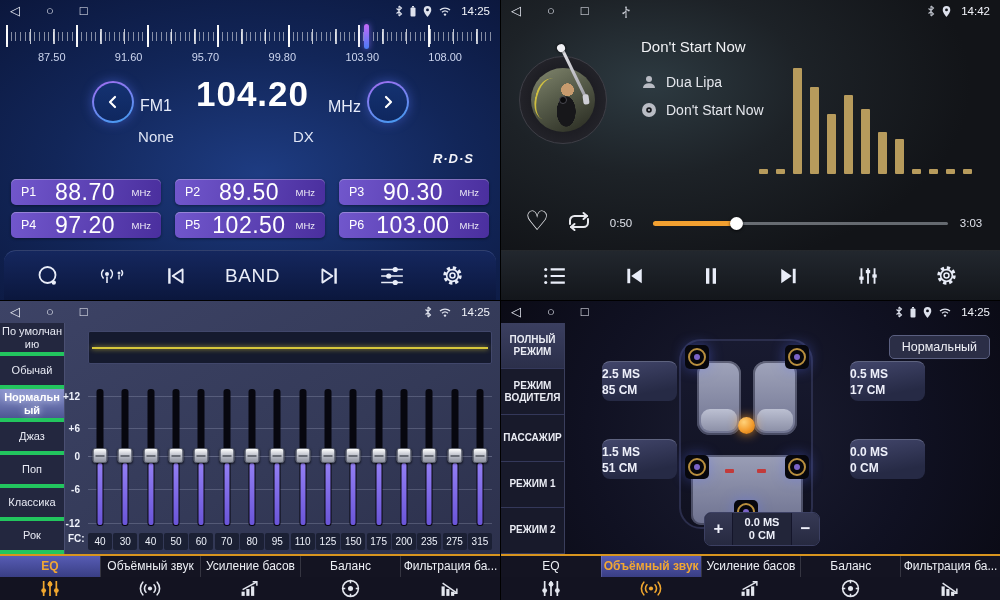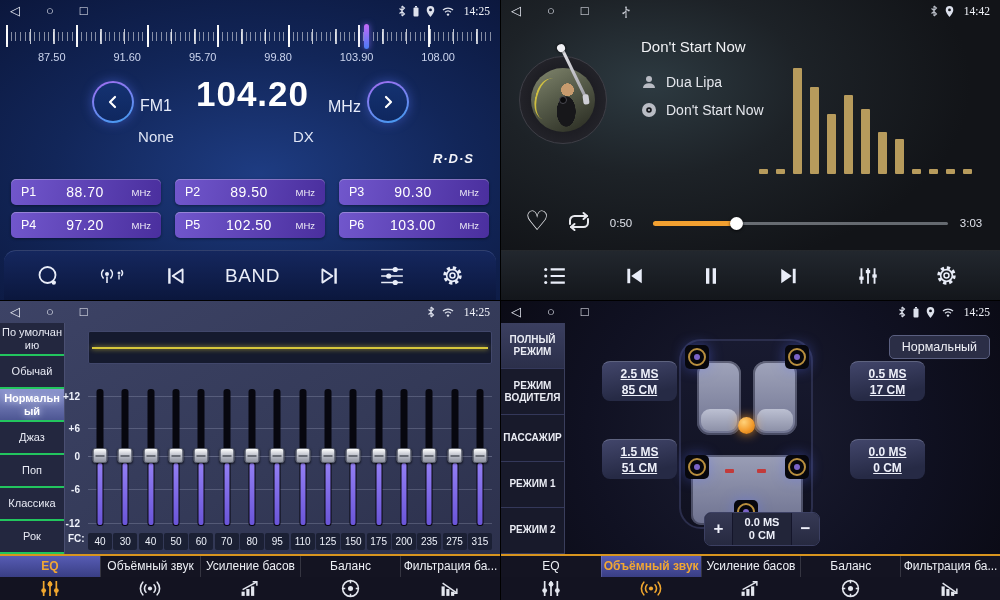--- a/index.html
+++ b/index.html
@@ -12,34 +12,34 @@
   .q3 { left:0; top:300px; background:linear-gradient(150deg,#3d4366 0%, #343a58 55%, #2b2f4a 100%); border-top:1px solid #000; }
   .q4 { left:500px; top:300px; background:radial-gradient(circle at 50% 45%, #1b1d31 0%, #101122 55%, #0a0a14 100%); border-left:1px solid #000; border-top:1px solid #000; }
 
   button { background:none; border:none; color:inherit; font-family:inherit; cursor:pointer; padding:0; }
   svg { display:block; }
 
   
   .sbar { position:absolute; top:0; left:0; right:0; height:22px; display:flex; align-items:center; padding:0 10px; z-index:9; }
   .sbar .navs { display:flex; gap:26px; align-items:center; }
   .navg { font-size:13px; color:#e9ecf5; line-height:22px; }
-  .sbar .right { margin-left:auto; display:flex; gap:7px; align-items:center; color:#dde1ec;font-family:Liberation Serif, serif; }
+  .sbar .right { margin-left:auto; display:flex; gap:7px; align-items:center; color:#dde1ec; }
   .sbar .time { font-size:11.5px; color:#f2f4fa; margin-left:3px; }
 
   
   .scale { position:absolute; left:0; right:0; top:24px; height:44px; }
   .ticks-minor { position:absolute; left:6px; right:6px; top:8px; height:9px;
      background:repeating-linear-gradient(90deg, rgba(255,255,255,.5) 0 1px, transparent 1px 4.7px); }
   .ticks-mid { position:absolute; left:6px; right:6px; top:5px; height:15px;
      background:repeating-linear-gradient(90deg, rgba(255,255,255,.75) 0 1.5px, transparent 1.5px 23.5px); }
   .ticks-major { position:absolute; left:6px; right:6px; top:1px; height:22px;
      background:repeating-linear-gradient(90deg, rgba(255,255,255,.95) 0 2px, transparent 2px 70.4px); }
   .pointer { position:absolute; left:364px; top:0; width:5px; height:25px; border-radius:3px;
      background:linear-gradient(180deg,#c468f8,#4a7cf5); box-shadow:0 0 6px rgba(130,110,250,.8); }
-  .scale-labels { position:absolute; left:38px; right:45px; top:27px; display:flex; justify-content:space-between;text-align:center; }
+  .scale-labels { position:absolute; left:38px; right:38px; top:27px; display:flex; justify-content:space-between;text-align:center; }
   .slbl { font-size:11px; color:#cdd6ef; }
 
   .rbtn { position:absolute; width:42px; height:42px; border-radius:50%;
      background:linear-gradient(#143271,#0f275f) padding-box, linear-gradient(160deg,#a46df2,#3f9df0) border-box;
      border:2.5px solid transparent; display:flex; align-items:center; justify-content:center;
      box-shadow:0 0 12px rgba(90,120,255,.45); }
   .rbtn.prev { left:92px; top:81px; }
   .rbtn.next { left:367px; top:81px; }
   .band-lbl { position:absolute; left:126px; top:97px; width:60px; text-align:center; font-size:16px; color:#e7ecfa; }
   .freq-big { position:absolute; left:185px; width:135px; top:74px; font-size:35px; font-weight:600; text-align:center; letter-spacing:1px; color:#fff; }
@@ -47,21 +47,21 @@
   .pty { position:absolute; left:126px; top:128px; width:60px; text-align:center; font-size:15px; color:#dfe5f5; }
   .dx { position:absolute; left:293px; top:128px; font-size:15px; color:#dfe5f5; }
   .rds { position:absolute; right:26px; top:151px; font-style:italic; font-weight:700; font-size:13px; letter-spacing:1px; color:#f3f4f9; }
 
   .presets { position:absolute; left:11px; right:11px; top:179px; display:grid;
      grid-template-columns:1fr 1fr 1fr; gap:7px 14px; }
   .preset { height:26px; border-radius:5px; display:flex; align-items:center; padding:0 10px; color:#fff;
      background:linear-gradient(100deg,#7157cc 0%, #4a2f9e 100%);
      box-shadow:inset 0 1px 0 rgba(255,255,255,.28), 0 1px 3px rgba(0,0,0,.4); }
   .preset .pid { font-size:12.5px; width:24px; text-align:left; }
-  .preset .pfreq { font-size:14px; flex:1; text-align:center; letter-spacing:.5px; }
+  .preset .pfreq { font-size:23px; flex:1; text-align:center; letter-spacing:.5px; }
   .preset .punit { font-size:9.5px; opacity:.9; width:26px; text-align:right; }
 
   .tbar { position:absolute; left:0; right:0; bottom:0; height:50px; display:flex; align-items:center; justify-content:space-around; padding:0 14px; color:#e9edf8; }
   .q1 .tbar { left:4px; right:4px; border-radius:12px 12px 0 0;
      background:linear-gradient(180deg,#15275e,#0b173d); border-top:1px solid rgba(140,160,220,.3); }
   .q2 .tbar { background:linear-gradient(180deg,#22272e,#13161b); border-top:1px solid rgba(255,255,255,.08); }
   .bandtxt { font-size:19px; letter-spacing:.5px; color:#e9edf8; }
 
   
   .album { position:absolute; left:18px; top:56px; width:88px; height:88px; }
@@ -101,21 +101,21 @@
   .tab .lbl { width:100%; height:21px; line-height:21px; text-align:center; font-size:12px; color:#eceef4;
      white-space:nowrap; overflow:hidden; border-left:1px solid rgba(255,255,255,.14); background:#17172460; }
   .tab:first-child .lbl { border-left:none; }
   .tab .ic { flex:1; display:flex; align-items:center; justify-content:center; color:#e3e6ee; }
   .tab.sel .lbl { background:linear-gradient(180deg,#575cb4,#393e84); color:#f2a733; font-weight:700; }
   .tab.sel .ic { color:#f0a62e; }
 
   
   .eq-side { position:absolute; left:0; top:22px; bottom:46px; width:65px; background:#23273f; border-right:1px solid #4a4f72; display:flex; flex-direction:column; }
   .eq-side .it { flex:1; display:flex; align-items:center; justify-content:center; text-align:center;
-     font-size:11px; line-height:12.5px; color:#e8eaf4; border-bottom:2px solid #22c55e; padding:1px 2px; word-break:break-all; }
+     font-size:11px; line-height:12.5px; color:#e8eaf4; border-bottom:4px solid #22c55e; padding:1px 2px; word-break:break-all; }
   .eq-side .it.sel { background:linear-gradient(180deg,#8a93cd,#4d5693); font-weight:700; color:#fff; text-shadow:0 0 7px #d6dcff; }
 
   .resp { position:absolute; left:88px; right:8px; top:30px; height:33px; background:#151a2e; border:1px solid #41476b; border-radius:2px; }
   .resp:after { content:""; position:absolute; left:3px; right:3px; top:15px; height:2px; background:#d6c73c; box-shadow:0 0 5px rgba(214,199,60,.9); }
 
   .gscale { position:absolute; left:56px; top:88px; width:28px; height:140px; font-size:10px; font-weight:700; color:#eef1fa; }
   .gscale .gs { position:absolute; right:4px; transform:translateY(-50%); }
   .gscale .gs:nth-of-type(1){ top:7px; } .gscale .gs:nth-of-type(2){ top:39px; }
   .gscale .gs:nth-of-type(3){ top:67px; } .gscale .gs:nth-of-type(4){ top:100px; }
   .gscale .gs:nth-of-type(5){ top:134px; }
@@ -163,22 +163,22 @@
   .spk:after { content:""; position:absolute; width:6px; height:6px; background:#7a63c8; border-radius:50%; }
   .spk.fl { left:184px; top:44px; } .spk.fr { left:284px; top:44px; }
   .spk.rl { left:184px; top:154px; } .spk.rr { left:284px; top:154px; }
   .spk.rc { left:233px; top:199px; }
   .ball { position:absolute; left:237px; top:116px; width:17px; height:17px; border-radius:50%;
      background:radial-gradient(circle at 35% 30%, #ffd27a, #f29b2d 55%, #c96f08);
      box-shadow:0 0 11px rgba(255,160,40,.85); }
 
   .vbox { position:absolute; width:75px; height:40px; border-radius:8px;
      background:linear-gradient(170deg,#42466b 0%, #262a45 75%); border-top:1px solid rgba(200,205,235,.35);
-     display:flex; flex-direction:column; align-items:center; justify-content:center;
-     font-size:12px; font-weight:700; color:#eef0fa; line-height:16px;text-decoration:underline; }
+     display:flex; flex-direction:column; justify-content:center;
+     font-size:12px; font-weight:700; color:#eef0fa; line-height:16px; }
   .vbox.vfl { left:101px; top:60px; } .vbox.vfr { left:349px; top:60px; }
   .vbox.vrl { left:101px; top:138px; } .vbox.vrr { left:349px; top:138px; }
 
   .adj { position:absolute; left:203px; top:211px; width:116px; height:34px; background:#222539;
      border:1px solid #3c4062; border-radius:7px; display:flex; align-items:stretch; color:#eef0fa; overflow:hidden; }
   .adj .abtn { width:28px; display:flex; align-items:center; justify-content:center; font-size:17px; font-weight:700;
      background:linear-gradient(#363955,#262940); }
   .adj .abtn.plus { border-right:1px solid #14152a; }
   .adj .abtn.minus { border-left:1px solid #14152a; }
   .adj .aval { flex:1; display:flex; flex-direction:column; align-items:center; justify-content:center;

